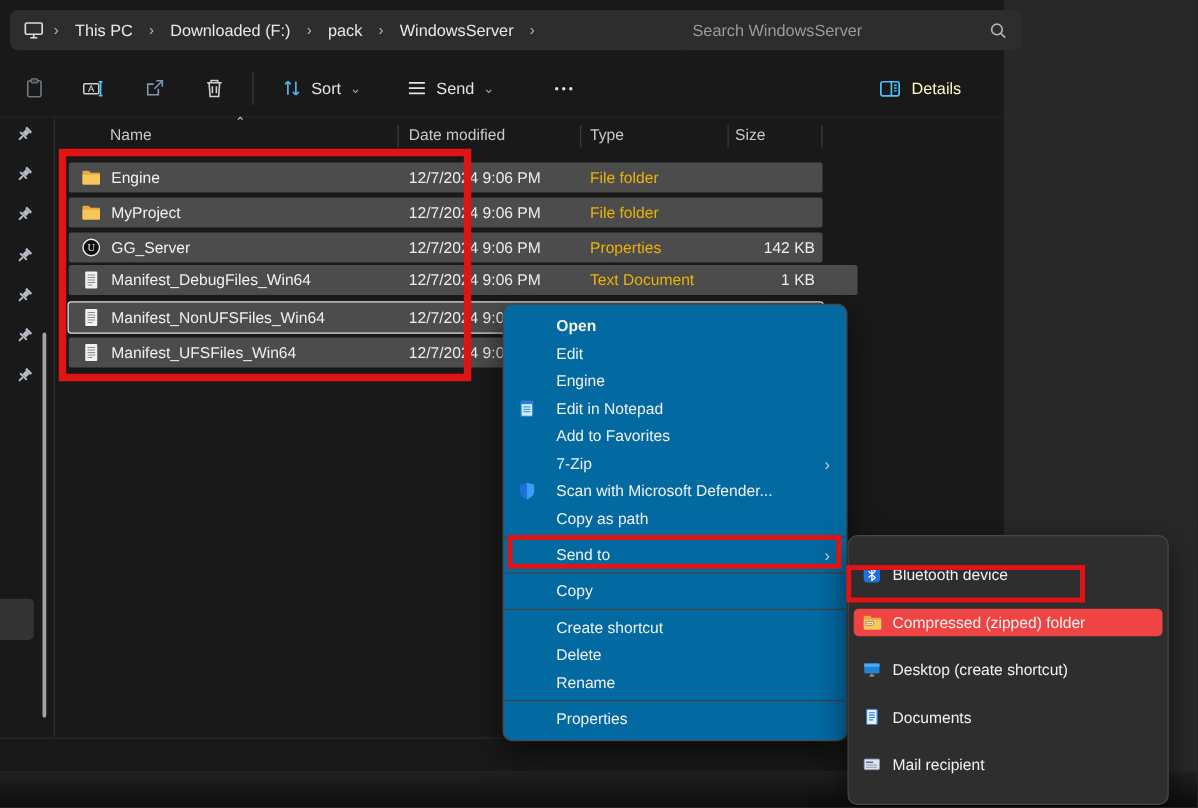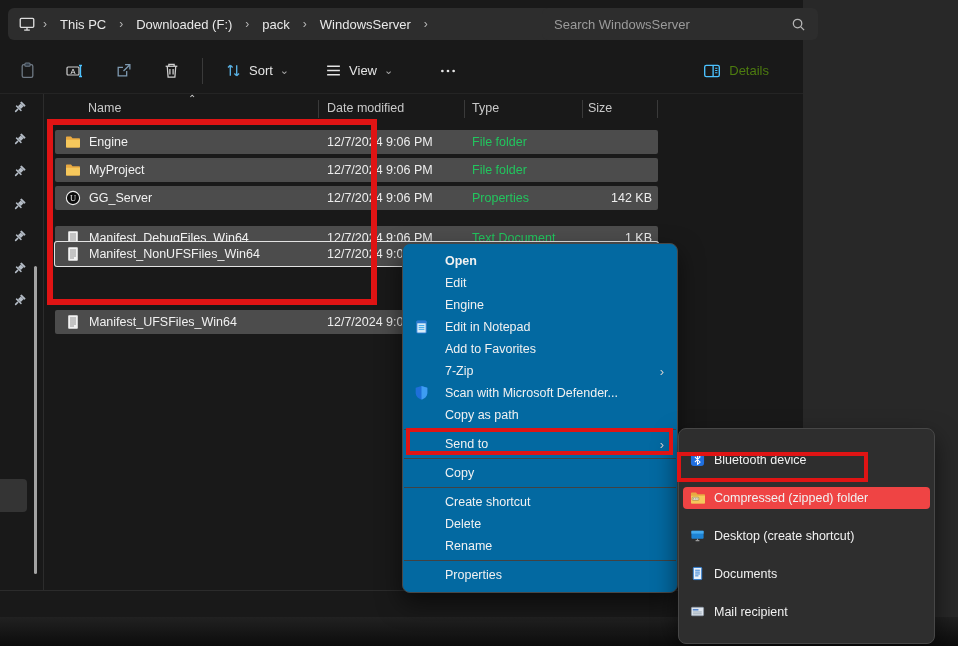--- a/index.html
+++ b/index.html
@@ -18,38 +18,38 @@
   
   .toolbar{position:absolute;left:0;top:48px;width:803px;height:46px;display:flex;align-items:center;
            padding-left:10px;box-sizing:border-box;border-bottom:1px solid #242424;}
   .tbtn{width:34px;height:34px;display:flex;align-items:center;justify-content:center;border-radius:5px;
         margin-right:14px;flex:0 0 auto;}
   .tdivider{width:1px;height:26px;background:#3a3a3a;margin:0 12px 0 0;}
   .tlabelbtn{display:flex;align-items:center;gap:7px;color:#e4e4e4;font-size:13px;height:34px;
              padding:0 10px;border-radius:5px;margin-right:16px;}
   .chev{color:#a8a8a8;font-size:11px;}
   .details-btn{margin-left:auto;margin-right:24px;display:flex;align-items:center;gap:8px;
-               color:#4d7c0f;font-size:13px;height:34px;padding:0 10px;border-radius:5px;}
+               color:#fef9c3;font-size:13px;height:34px;padding:0 10px;border-radius:5px;}
   
   .nav{position:absolute;left:0;top:94px;width:43px;height:496px;border-right:1px solid #2c2c2c;}
   .pin{position:absolute;left:11px;width:16px;height:16px;}
   .nav-scroll{position:absolute;left:34px;top:172px;width:3px;height:308px;background:#a3a3a3;border-radius:2px;}
   .nav-hover{position:absolute;left:0;top:385px;width:27px;height:33px;background:#343434;border-radius:0 4px 4px 0;}
   
   .colhead{position:absolute;color:#c9c9c9;font-size:12.5px;top:101px;}
   .colsep{position:absolute;top:100px;width:1px;height:18px;background:#3a3a3a;}
   .sortcaret{position:absolute;left:188px;top:93px;color:#c9c9c9;font-size:10px;}
   
   .row{position:absolute;left:55px;width:603px;height:24px;background:#4c4c4c;border-radius:2px;
        display:flex;align-items:center;font-size:12.5px;color:#f1f1f1;}
   .row.focused{box-shadow:0 0 0 1px #e3e3e3;}
   .row .ficon{position:absolute;left:10px;top:4px;width:16px;height:16px;}
   .row .fname{position:absolute;left:34px;white-space:nowrap;}
   .row .fdate{position:absolute;left:272px;color:#ededed;white-space:nowrap;}
-  .row .ftype{position:absolute;left:417px;color:#22c55e;white-space:nowrap;}
+  .row .ftype{position:absolute;left:417px;color:#eab308;white-space:nowrap;}
   .row .fsize{position:absolute;left:480px;width:117px;text-align:right;color:#ededed;}
   
   .statusbar{position:absolute;left:0;top:590px;width:803px;height:26px;border-top:1px solid #2b2b2b;}
   .vtoggle{position:absolute;top:3px;height:21px;display:flex;align-items:center;justify-content:center;border-radius:3px;}
   .vt1{left:751px;width:26px;background:#3d3d3d;}
   .vt2{left:780px;width:22px;}
   
   .bottomstrip{position:absolute;left:0;top:617px;width:958px;height:29px;
                background:linear-gradient(#212121,#0c0c0c);}
   
@@ -154,21 +154,21 @@
           </span>
           <span>Sort</span>
           <span class="chev">⌄</span>
         </div>
         <div class="tlabelbtn">
           <span>
             <svg width="17" height="17" viewBox="0 0 16 16" stroke="#e4e4e4" stroke-width="1.4">
               <path d="M2 4h12M2 8h12M2 12h12"></path>
             </svg>
           </span>
-          <span>View</span>
+          <span>Send</span>
           <span class="chev">⌄</span>
         </div>
         <div class="tbtn" style="margin-left: 12px;">
           <span>
             <svg width="18" height="18" viewBox="0 0 16 16" fill="#e4e4e4">
               <circle cx="3" cy="8" r="1.2"></circle>
               <circle cx="8" cy="8" r="1.2"></circle>
               <circle cx="13" cy="8" r="1.2"></circle>
             </svg>
           </span>
@@ -300,21 +300,21 @@
             <svg width="16" height="16" viewBox="0 0 16 16">
               <circle cx="8" cy="8" r="6.6" fill="#0d0d0d" stroke="#f0f0f0" stroke-width="1.1"></circle>
               <text x="8" y="11.2" text-anchor="middle" font-size="8.5" fill="#f0f0f0" font-family="serif">U</text>
             </svg>
           </span>
           <span class="fname">GG_Server</span>
           <span class="fdate">12/7/2024 9:06 PM</span>
           <span class="ftype">Properties</span>
           <span class="fsize">142 KB</span>
         </div>
-        <div class="row" style="top: 226px;">
+        <div class="row" style="top: 212px; padding-left: 28px;">
           <span class="ficon">
             <svg width="16" height="16" viewBox="0 0 16 16">
               <rect x="3.2" y="1.2" width="9.6" height="13.6" rx="0.8" fill="#f2f2f2"></rect>
               <path d="M5 4h6M5 6h6M5 8h6M5 10h6M5 12h4" stroke="#8a8a8a" stroke-width="0.9"></path>
             </svg>
           </span>
           <span class="fname">Manifest_DebugFiles_Win64</span>
           <span class="fdate">12/7/2024 9:06 PM</span>
           <span class="ftype">Text Document</span>
           <span class="fsize">1 KB</span>
@@ -324,21 +324,21 @@
             <svg width="16" height="16" viewBox="0 0 16 16">
               <rect x="3.2" y="1.2" width="9.6" height="13.6" rx="0.8" fill="#f2f2f2"></rect>
               <path d="M5 4h6M5 6h6M5 8h6M5 10h6M5 12h4" stroke="#8a8a8a" stroke-width="0.9"></path>
             </svg>
           </span>
           <span class="fname">Manifest_NonUFSFiles_Win64</span>
           <span class="fdate">12/7/2024 9:06 PM</span>
           <span class="ftype"></span>
           <span class="fsize"></span>
         </div>
-        <div class="row" style="top: 270px; margin-top: 40px;">
+        <div class="row" style="top: 270px;">
           <span class="ficon">
             <svg width="16" height="16" viewBox="0 0 16 16">
               <rect x="3.2" y="1.2" width="9.6" height="13.6" rx="0.8" fill="#f2f2f2"></rect>
               <path d="M5 4h6M5 6h6M5 8h6M5 10h6M5 12h4" stroke="#8a8a8a" stroke-width="0.9"></path>
             </svg>
           </span>
           <span class="fname">Manifest_UFSFiles_Win64</span>
           <span class="fdate">12/7/2024 9:06 PM</span>
           <span class="ftype"></span>
           <span class="fsize"></span>

